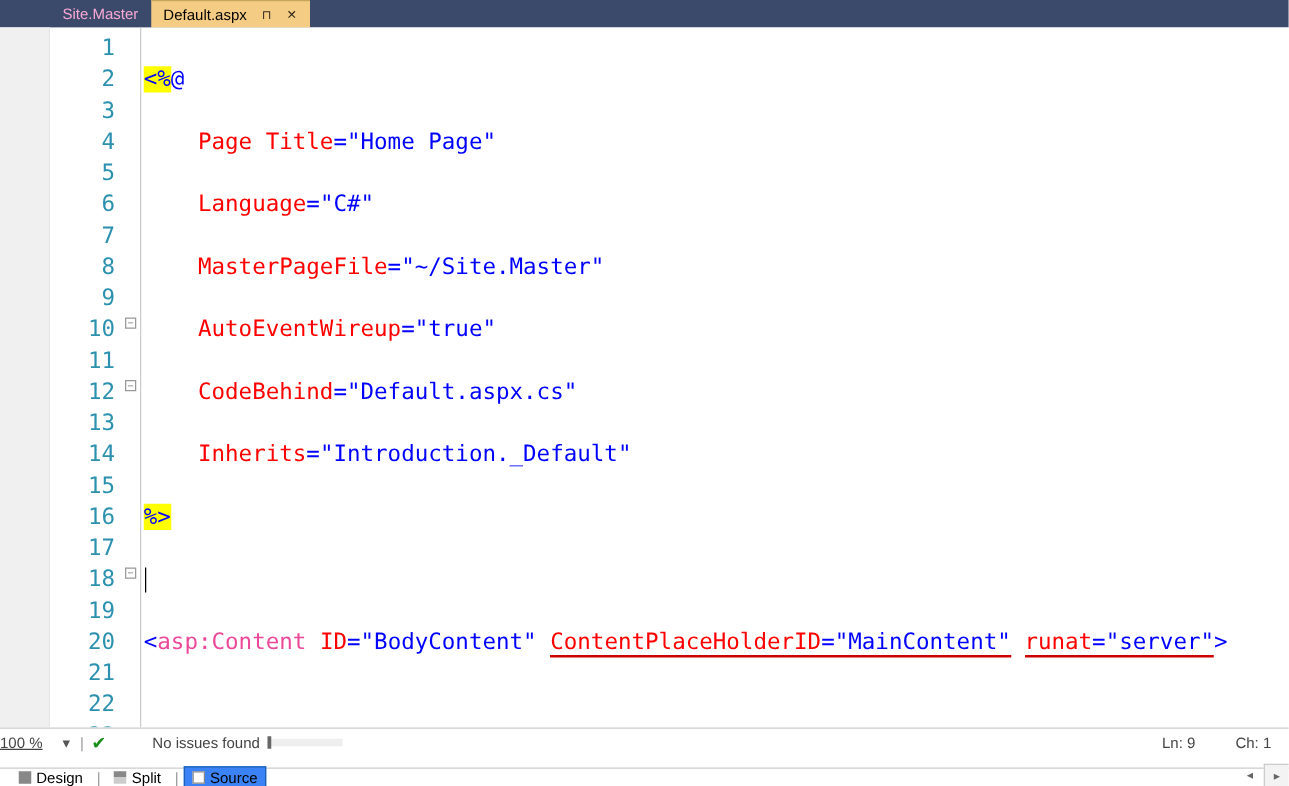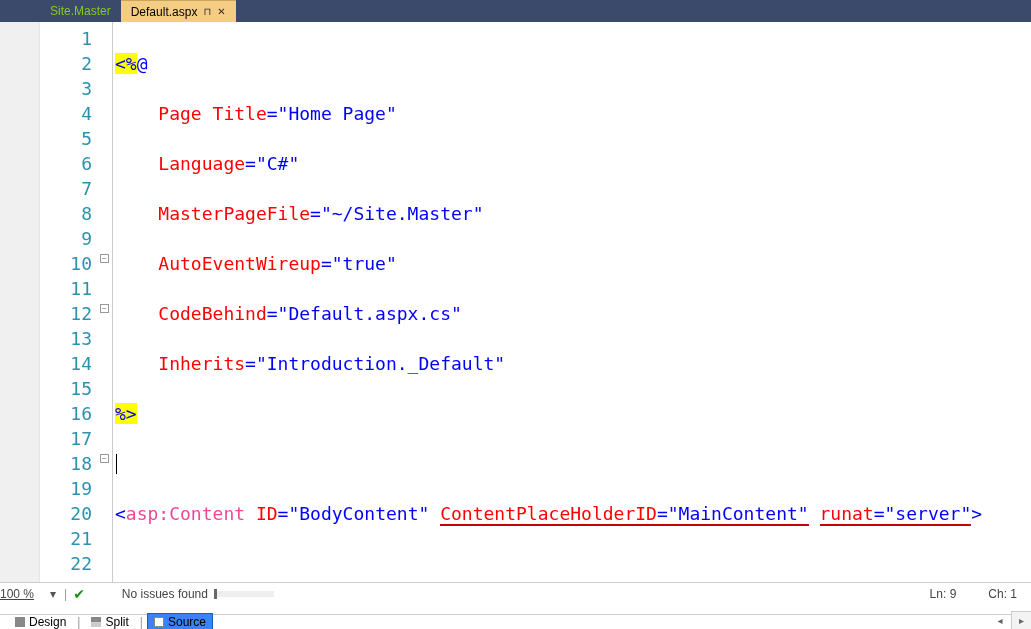--- a/index.html
+++ b/index.html
@@ -14,32 +14,33 @@
   }
   .tab-bar {
     background: #3b4a6b;
     height: 22px;
     display: flex;
     align-items: stretch;
     padding-left: 40px;
   }
   .tab {
     padding: 2px 10px;
-    color: #84cc16;
+    color: #f9a8d4;
     font-size: 12px;
     display: flex;
     align-items: center;
     gap: 6px;
     cursor: pointer;
   }
   .tab.inactive { background: #3b4a6b; }
   .tab.active {
     background: #f5cc84;
     color: #000;
     border-top: 1px solid #c7a657;
+    gap: 12px;
   }
   .tab .pin, .tab .close { font-size: 10px; opacity: .8; }
   .editor-area {
     position: absolute;
     top: 22px; left: 0; right: 0; bottom: 47px;
     display: flex;
     background: #fff;
     overflow: hidden;
   }
   .margin-strip {

